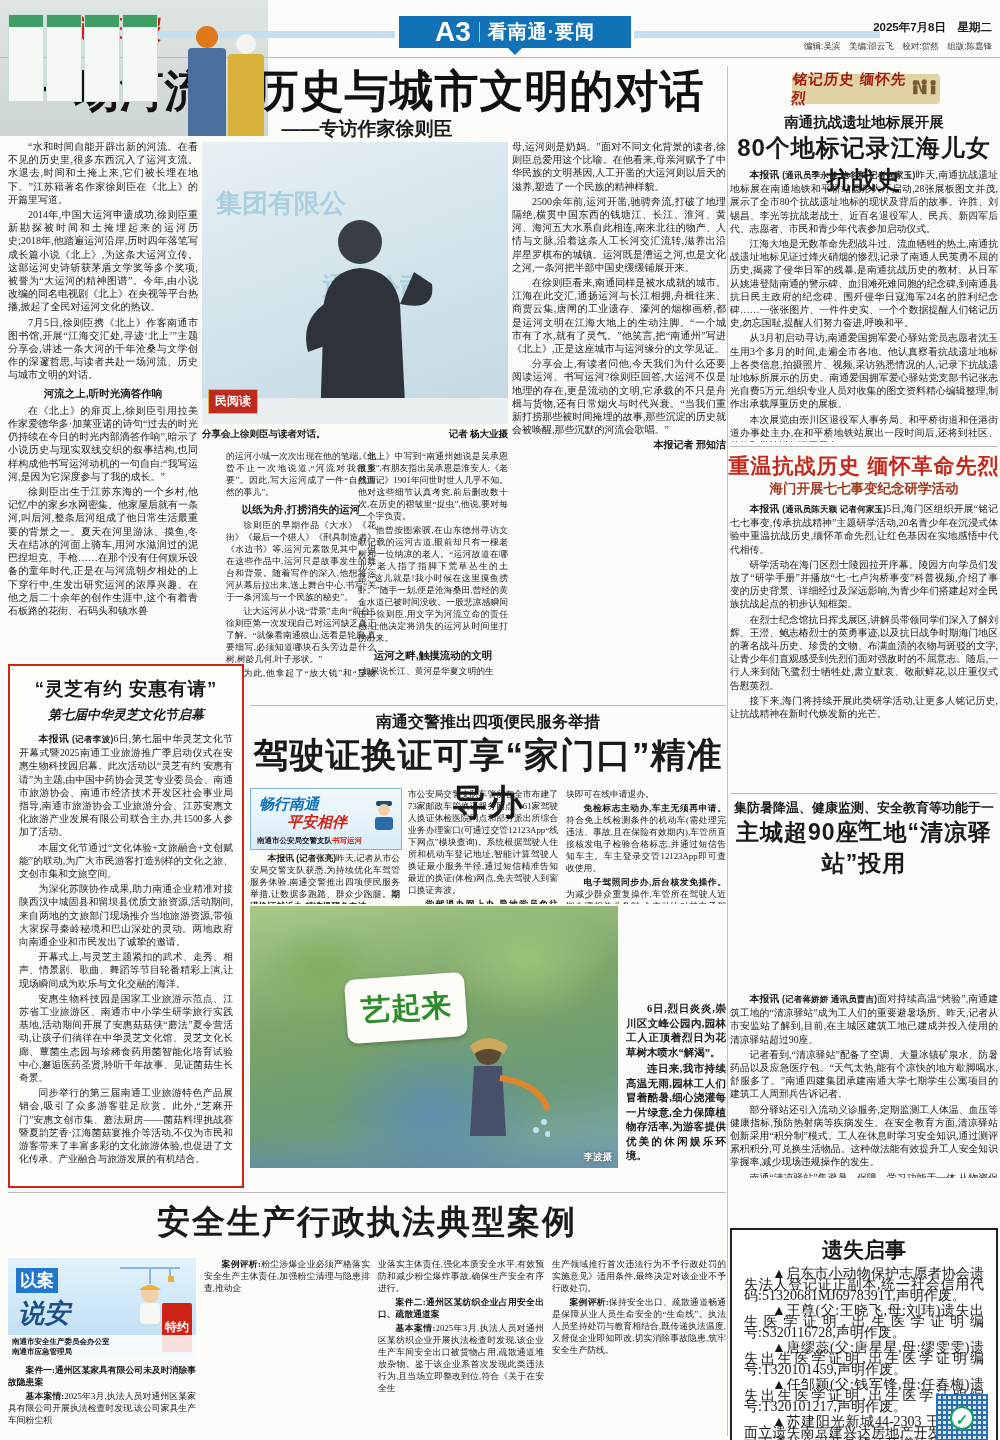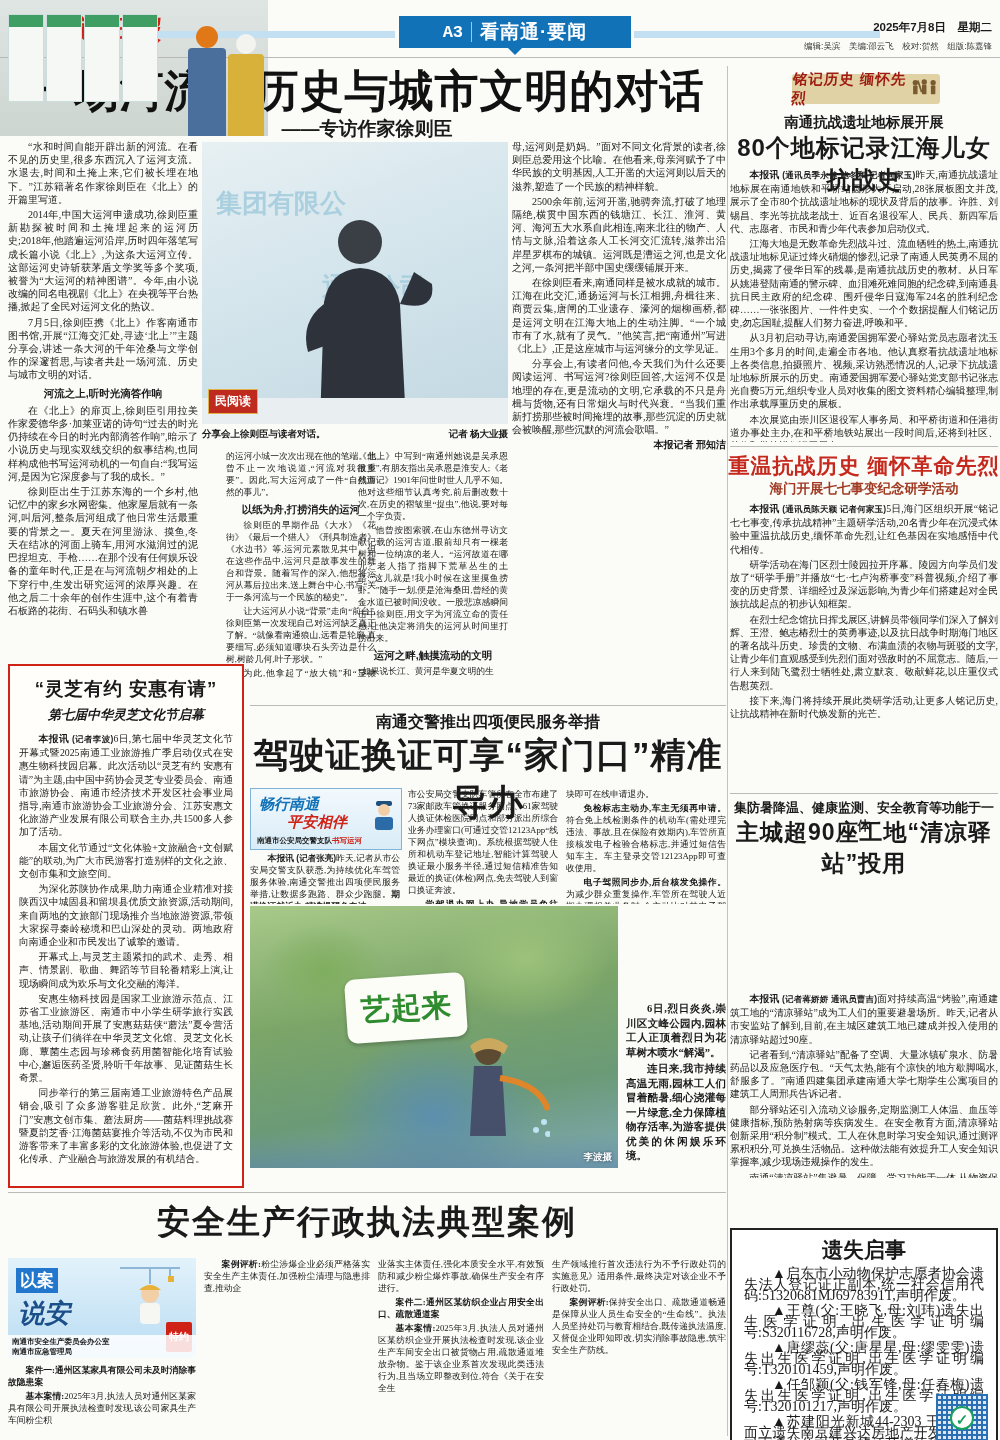--- a/index.html
+++ b/index.html
@@ -18,21 +18,21 @@
   .kicker{font-family:"Liberation Serif",serif;font-weight:bold;text-align:center;}
   .hl{font-family:"Liberation Sans",sans-serif;font-weight:bold;text-align:center;letter-spacing:1px;}
   .credit{font-weight:bold;}
   
   .logo-box{left:12px;top:12px;display:flex;align-items:center;gap:6px;}
   .logo-ic{width:30px;height:30px;background:#cf2318;border-radius:6px;position:relative;}
   .logo-ic:before{content:"";position:absolute;left:6px;top:6px;width:18px;height:18px;border:3px solid #fff;border-radius:50%;border-left-color:transparent;transform:rotate(-40deg);}
   .paper-name{font-size:27px;font-weight:bold;color:#cf2318;transform:skewX(-6deg);letter-spacing:2px;font-family:"Liberation Serif",serif;}
   .blue-bar{top:31px;height:7px;background:#c3e0f3;}
   .a3tag{left:399px;top:16px;width:232px;height:32px;background:#1272b8;color:#fff;display:flex;align-items:center;justify-content:center;gap:8px;font-family:"Liberation Sans",sans-serif;}
-  .a3tag .a3{font-size:17px;font-weight:bold;font-family:Liberation Mono, monospace;}
+  .a3tag .a3{font-size:28px;font-weight:bold;}
   .a3tag .sep{width:1px;height:20px;background:#9ec9e8;}
   .a3tag .sec{font-size:19px;font-weight:bold;letter-spacing:1px;}
   .a3point{left:508px;top:48px;width:0;height:0;border-left:7px solid transparent;border-right:7px solid transparent;border-top:7px solid #1272b8;}
   .dateline{right:8px;top:20px;font-size:11.5px;font-weight:bold;text-align:right;font-family:"Liberation Sans",sans-serif;}
   .staffline{right:8px;top:41px;font-size:8.5px;color:#333;text-align:right;font-family:"Liberation Sans",sans-serif;}
   
   .main-hl{left:8px;top:62px;width:718px;text-align:center;font-size:44px;font-weight:bold;font-family:"Liberation Sans",sans-serif;letter-spacing:1px;color:#111;}
   .main-deck{left:8px;top:116px;width:718px;text-align:center;font-size:19px;font-weight:bold;font-family:"Liberation Sans",sans-serif;}
   
   .photo1{left:202px;top:142px;width:306px;height:282px;background:linear-gradient(160deg,#e7f0f3 0%,#d4e5ec 45%,#c3d8e2 100%);overflow:hidden;}
@@ -77,21 +77,21 @@
   .pl2{position:absolute;left:36px;top:24px;font-size:15px;font-weight:bold;color:#cf2318;font-style:italic;font-family:"Liberation Sans",sans-serif;}
   .pl3{position:absolute;left:6px;bottom:3px;font-size:7.5px;font-weight:bold;}
   .pl3 b{color:#cf2318;}
   .pol-cop{position:absolute;right:4px;top:8px;}
   
   .saf-hl{left:8px;top:1200px;width:718px;text-align:center;font-size:33px;font-weight:bold;font-family:"Liberation Serif",serif;letter-spacing:2px;}
   .saf-g{left:8px;top:1258px;width:188px;height:100px;background:linear-gradient(180deg,#e2f2fb,#b9dcf2);position:absolute;overflow:hidden;}
   .sg1{position:absolute;left:8px;top:10px;font-size:17px;font-weight:bold;color:#fff;background:#2277cc;padding:1px 4px;font-family:"Liberation Sans",sans-serif;}
   .sg2{position:absolute;left:10px;top:38px;font-size:26px;font-weight:bold;color:#1b4f8a;font-style:italic;font-family:"Liberation Serif",serif;}
   .sg-org{position:absolute;left:0;bottom:0;width:100%;background:rgba(255,255,255,.85);font-size:7.5px;line-height:9.5px;padding:2px 4px;box-sizing:border-box;font-weight:bold;}
-  .sg-badge{position:absolute;right:4px;bottom:6px;background:#cf2318;color:#fff;font-size:10px;font-weight:bold;padding:8px 3px;border-radius:2px;}
+  .sg-badge{position:absolute;right:4px;bottom:6px;background:#cf2318;color:#fff;font-size:12px;font-weight:bold;padding:16px 3px;border-radius:2px;}
   
   .lost-box{left:730px;top:1228px;width:268px;height:246px;border:2px solid #222;background:#fff;padding:6px 8px;box-sizing:border-box;overflow:hidden;position:absolute;}
   .lost-t{text-align:center;font-size:21px;font-weight:bold;font-family:"Liberation Sans",sans-serif;margin:0 0 4px;}
   .lost-p{font-size:14px;line-height:11px;text-align:justify;text-indent:2em;margin:4px;}
   .lost-notice{margin-top:5px;background:#ebebeb;padding:5px 6px;font-size:9.3px;line-height:12.5px;font-weight:bold;width:178px;box-sizing:border-box;text-align:justify;}
   .qr{position:absolute;right:8px;bottom:26px;width:52px;height:52px;background:
       repeating-linear-gradient(0deg,#2b6fb5 0 2px,transparent 2px 5px),
       repeating-linear-gradient(90deg,#2b6fb5 0 2px,#dce9f5 2px 5px);}
   .qr:before{content:"✓";position:absolute;left:14px;top:12px;width:24px;height:24px;background:#fff;border-radius:50%;color:#19a15f;font-weight:bold;text-align:center;line-height:24px;font-size:15px;border:2px solid #19a15f;box-sizing:border-box;}
   .qr-cap{position:absolute;right:2px;bottom:8px;font-size:8px;font-weight:bold;width:64px;text-align:center;}

